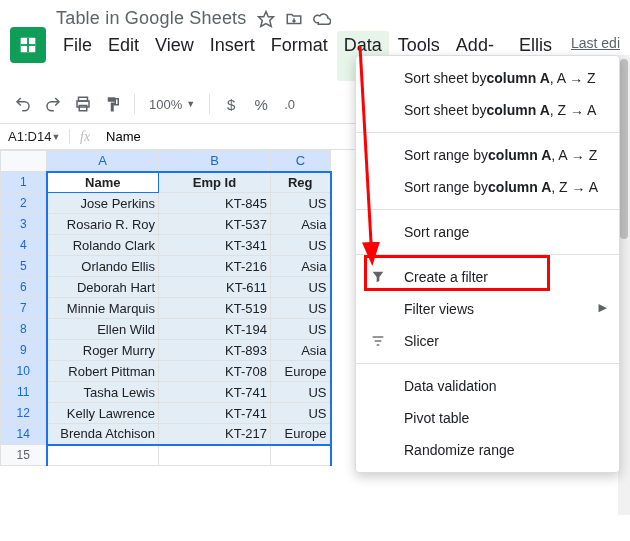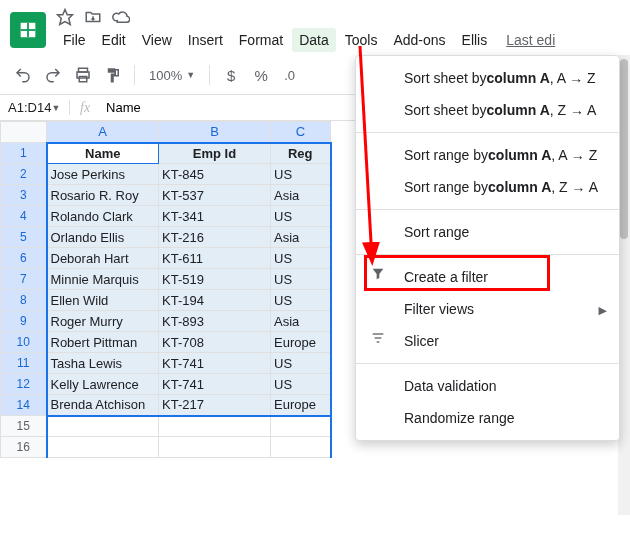--- a/index.html
+++ b/index.html
@@ -5,50 +5,50 @@
   * { box-sizing: border-box; margin: 0; padding: 0; }
   body { font-family: Arial, sans-serif; font-size: 13px; color: #202124; background: #fff; width: 630px; height: 541px; overflow: hidden; position: relative; }
   .header { display: flex; align-items: center; padding: 8px 10px 0 10px; }
   .logo { width: 36px; height: 36px; background: #0f9d58; border-radius: 4px; display: flex; align-items: center; justify-content: center; margin-right: 10px; }
   .logo svg { width: 22px; height: 22px; }
   .title-area { flex: 1; }
   .title-row { display: flex; align-items: center; gap: 10px; }
   .doc-title { font-size: 18px; color: #5f6368; letter-spacing: 0.2px; }
   .title-icon { color: #5f6368; display:flex; align-items:center; }
   .menu-bar { display: flex; gap: 2px; margin-top: 2px; }
-  .menu-item { padding: 4px 7px; font-size: 14px; color: #202124; border-radius: 3px; cursor: pointer; }
+  .menu-item { padding: 4px 7px; font-size: 18px; color: #202124; border-radius: 3px; cursor: pointer; }
   .menu-item.active { background: #e6f4ea; }
   .last-edit { color: #5f6368; text-decoration: underline; font-size: 14px; padding: 4px 0 4px 10px; white-space: nowrap; }
   .toolbar { display:flex; align-items:center; gap:4px; padding: 6px 10px; border-bottom: 1px solid #e0e0e0; margin-top:4px;text-align:center;}
   .tb-btn { width:26px; height:26px; display:flex; align-items:center; justify-content:center; color:#5f6368; border-radius:3px; cursor:pointer;}
   .tb-sep { width:1px; height:20px; background:#e0e0e0; margin:0 4px;}
   .tb-text { font-size:13px; color:#5f6368; padding:0 6px; display:flex; align-items:center; gap:4px;}
   .caret { font-size:9px; color:#5f6368; }
   .fx-bar { display:flex; align-items:center; border-bottom:1px solid #e0e0e0; height:26px;}
   .cell-ref { width:70px; padding:0 8px; font-size:13px; color:#202124; border-right:1px solid #e0e0e0; display:flex; align-items:center; }
   .fx-label { font-style: italic; color:#bdbdbd; padding:0 10px; font-family: serif; font-size:14px;}
   .fx-input { flex:1; height:100%; border:none; outline:none; padding:0 6px; font-size:13px;}
   .sheet { position:relative; }
   table.grid { border-collapse: collapse; table-layout: fixed; }
   .grid th, .grid td { border:1px solid #e0e0e0; font-size:13px; height:21px; overflow:hidden; white-space:nowrap; }
   .grid .corner { width:46px; background:#f8f9fa; }
   .grid .col-head { background:#f8f9fa; text-align:center; color:#5f6368; font-weight:normal; width:112px;}
   .grid .row-head { background:#f8f9fa; text-align:center; color:#5f6368; font-weight:normal; width:46px; font-size:12px;}
-  .grid td.cell { padding:0 3px; background:#fff; text-align:left;}
+  .grid td.cell { padding:0 3px; background:#fff; text-align:right;}
   .grid td.sel { background:#e2edf6; }
   .grid th.sel-ch { background:#d3e3fd; color:#1967d2; }
   .grid th.sel-rh { background:#d3e3fd; color:#1967d2; }
   .data-header { font-weight: bold; text-align:center !important; }
   .sel-border-top td.sel { border-top:2px solid #1a73e8; }
   .sel-left { border-left:2px solid #1a73e8 !important; }
   .sel-right { border-right:2px solid #1a73e8 !important; }
   tr.sel-bottom td.sel { border-bottom:2px solid #1a73e8 !important; }
   td.active-cell { background:#fff !important; outline:1px solid #1a73e8; outline-offset:-1px;}
   .dropdown { position:absolute; top:55px; left:355px; width:265px; background:#fff; border:1px solid #dadce0; border-radius:4px; box-shadow:0 4px 12px rgba(0,0,0,0.2); padding:6px 0; z-index:10;}
-  .dd-item { padding:8px 18px 8px 48px; font-size:14px; color:#202124; cursor:pointer; display:flex; align-items:flex-end; position:relative;}
+  .dd-item { padding:8px 18px 8px 48px; font-size:14px; color:#202124; cursor:pointer; display:flex; align-items:flex-start; position:relative;}
   .dd-item .dd-icon { position:absolute; left:14px; color:#5f6368; }
   .dd-sep { height:1px; background:#e0e0e0; margin:6px 0;}
   .dd-sub { position:absolute; right:12px; color:#5f6368; font-size:11px;}
   .highlight-box { position:absolute; border:3px solid #ff0000; z-index:11; pointer-events:none;}
   .arrow-svg { position:absolute; z-index:12; pointer-events:none; }
   .scrollbar { position:absolute; right:0; top:55px; width:12px; height:460px; background:#f1f1f1;}
   .scrollbar::before { content:''; position:absolute; left:2px; right:2px; top:4px; height:180px; background:#c1c1c1; border-radius:4px;}
 </style>
 </head>
 <body>
@@ -56,20 +56,21 @@
 <div class="header">
   <div class="logo">
     <svg viewBox="0 0 24 24">
         <rect x="4" y="4" width="16" height="16" fill="#fff" rx="1"></rect>
         <line x1="4" y1="12" x2="20" y2="12" stroke="#0f9d58" stroke-width="2"></line>
         <line x1="12" y1="4" x2="12" y2="20" stroke="#0f9d58" stroke-width="2"></line>
       </svg>
   </div>
   <div class="title-area">
     <div class="title-row">
+      <span class="doc-title">Table in Google Sheets</span>
       <span class="title-icon">
           <svg width="18" height="18" viewBox="0 0 24 24" fill="none" stroke="#5f6368" stroke-width="2">
             <polygon points="12,2 15,9 22,9 17,14 19,22 12,18 5,22 7,14 2,9 9,9"></polygon>
           </svg>
         </span>
       <span class="title-icon">
           <svg width="18" height="18" viewBox="0 0 24 24" fill="none" stroke="#5f6368" stroke-width="2">
             <path d="M3 6h6l2 2h10v10H3z"></path>
             <path d="M12 11v5m-2-2l2 2 2-2"></path>
           </svg>
@@ -229,26 +230,20 @@
           <td class="cell sel  sel-left ">Brenda Atchison</td>
           <td class="cell sel ">KT-217</td>
           <td class="cell sel  sel-right" style="width:60px">Europe</td>
         </tr>
         <tr class=" ">
           <th class="row-head ">15</th>
           <td class="cell   sel-left "></td>
           <td class="cell  "></td>
           <td class="cell   sel-right" style="width:60px"></td>
         </tr>
-        <tr class=" ">
-          <th class="row-head ">16</th>
-          <td class="cell   sel-left "></td>
-          <td class="cell  "></td>
-          <td class="cell   sel-right" style="width:60px"></td>
-        </tr>
       </tbody>
     </table>
 </div>
 
 <div class="dropdown">
   <div class="dd-item">
       <span>Sort sheet by </span>
       <b>column A</b>
       <span>, A → Z</span>
     </div>
@@ -284,20 +279,21 @@
   <div class="dd-item">
       <span class="dd-icon"><svg width="16" height="16" viewBox="0 0 24 24" fill="none" stroke="#5f6368" stroke-width="2">
           <line x1="4" y1="6" x2="20" y2="6"></line>
           <line x1="7" y1="12" x2="17" y2="12"></line>
           <line x1="10" y1="18" x2="14" y2="18"></line>
         </svg></span>
       <span>Slicer</span>
     </div>
   <div class="dd-sep"></div>
   <div class="dd-item">Data validation</div>
+  <div class="dd-item">Pivot table</div>
   <div class="dd-item">Randomize range</div>
 </div>
 
 <div class="highlight-box" style="top:255px; left:364px; width:186px; height:36px;"></div>
 
 <svg class="arrow-svg" style="top:40px; left:340px;" width="60" height="240">
   <defs>
       <marker id="ah" markerWidth="10" markerHeight="10" refX="6" refY="3" orient="auto">
         <path d="M0,0 L0,6 L8,3 z" fill="#ff0000"></path>
       </marker>

